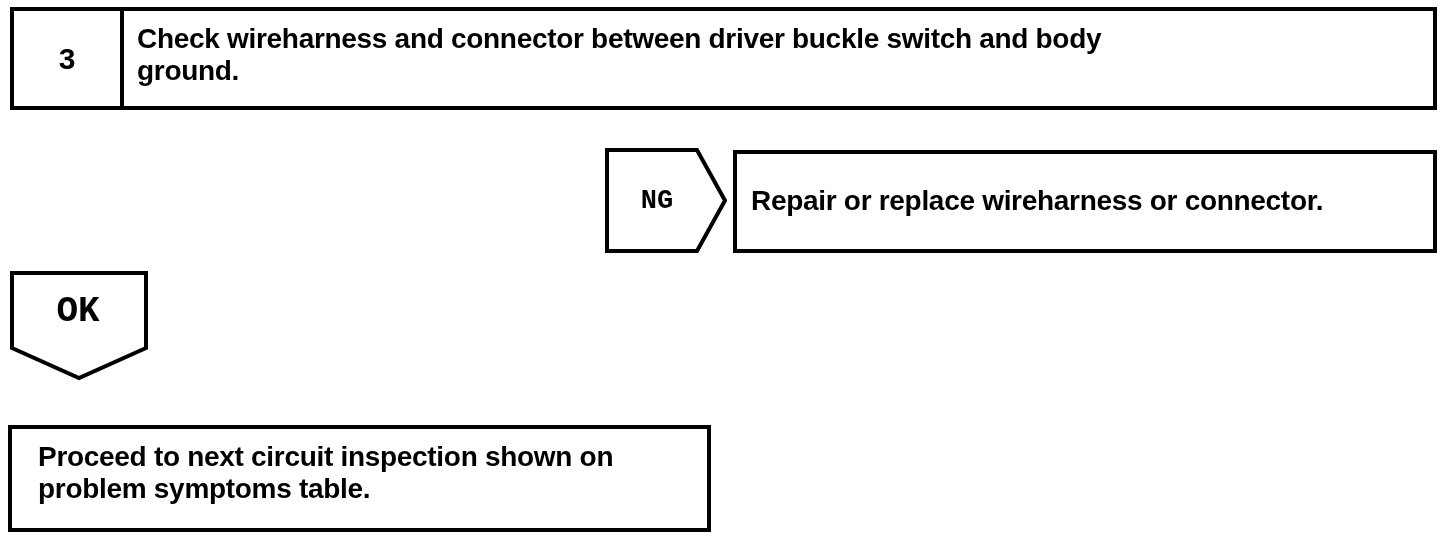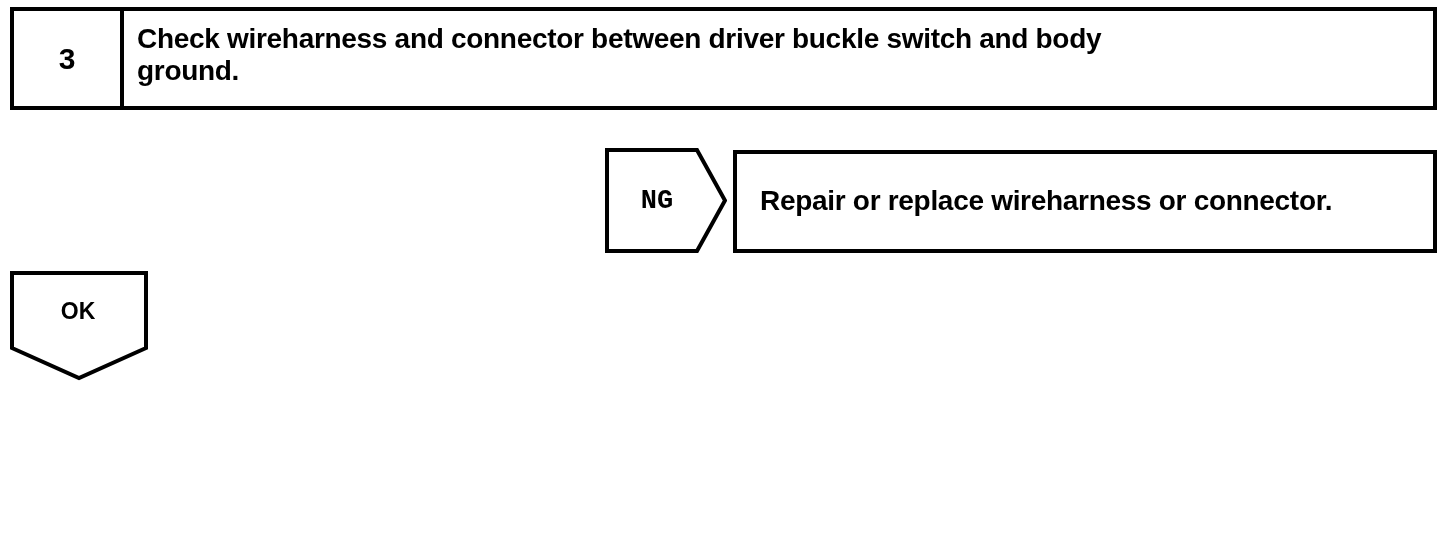--- a/index.html
+++ b/index.html
@@ -89,21 +89,21 @@
     position: absolute;
     left: 733px;
     top: 150px;
     width: 704px;
     height: 103px;
     box-sizing: border-box;
     border: 4px solid #000000;
     background: #ffffff;
     display: flex;
     align-items: center;
-    padding-left: 23px;
+    padding-left: 14px;
   }
   .ng-result-text {
     font-size: 28px;
     font-weight: bold;
     color: #000000;
     letter-spacing: -0.3px;
     line-height: 1.1;
   }
 
   
@@ -117,25 +117,26 @@
   .ok-tag svg { display: block; }
   .ok-label {
     position: absolute;
     left: 10px;
     top: 271px;
     width: 136px;
     height: 80px;
     display: flex;
     align-items: center;
     justify-content: center;
-    font-size: 23px;
+    font-size: 36px;
     font-weight: bold;
     color: #000000;
     letter-spacing: 0px;
     pointer-events: none;
+    font-family: Liberation Mono, monospace;
   }
 
   
   .final-box {
     position: absolute;
     left: 8px;
     top: 425px;
     width: 703px;
     height: 107px;
     box-sizing: border-box;
@@ -178,14 +179,18 @@
     <span class="ng-result-text">Repair or replace wireharness or connector.</span>
   </div>
 
   <div class="ok-tag">
     <svg width="139" height="110" viewBox="0 0 139 110">
       <polygon points="2,2 136,2 136,77 69,107 2,77" fill="#ffffff" stroke="#000000" stroke-width="4" stroke-linejoin="miter"></polygon>
     </svg>
   </div>
   <div class="ok-label">OK</div>
 
+  <div class="final-box">
+    <span class="final-text">Proceed to next circuit inspection shown on
+problem symptoms table.</span>
+  </div>
 
 </div>
 
 </body></html>

